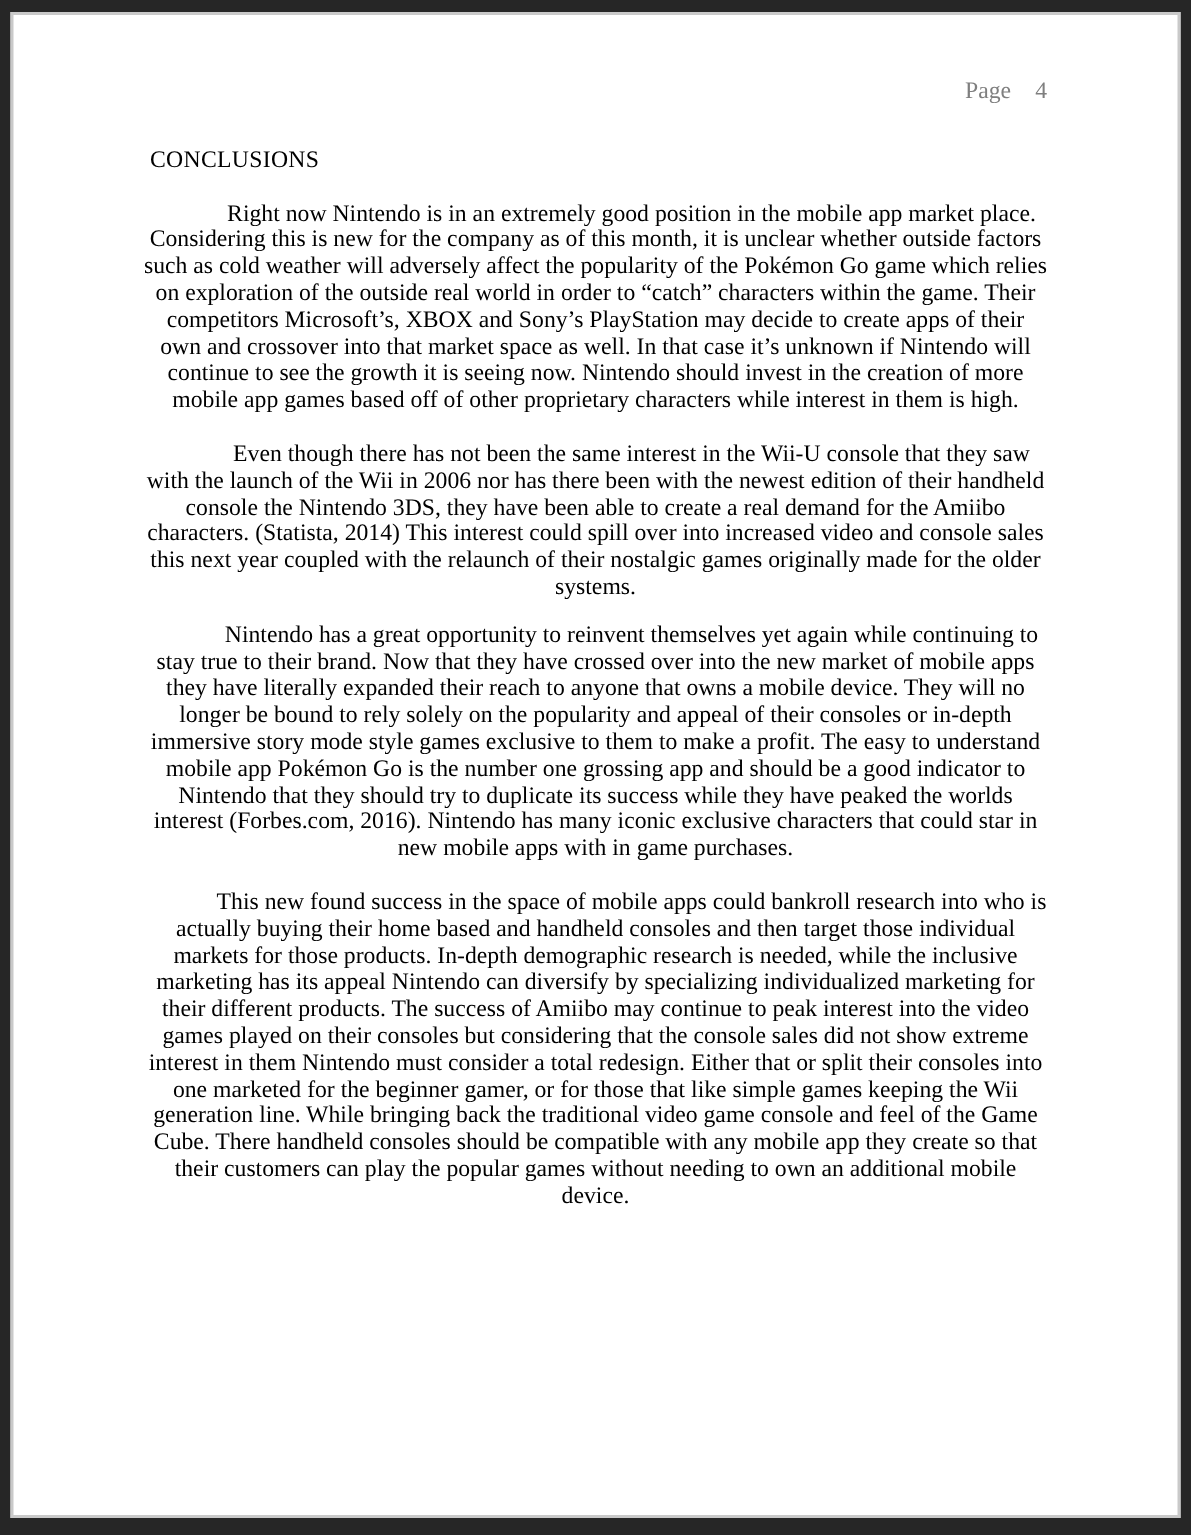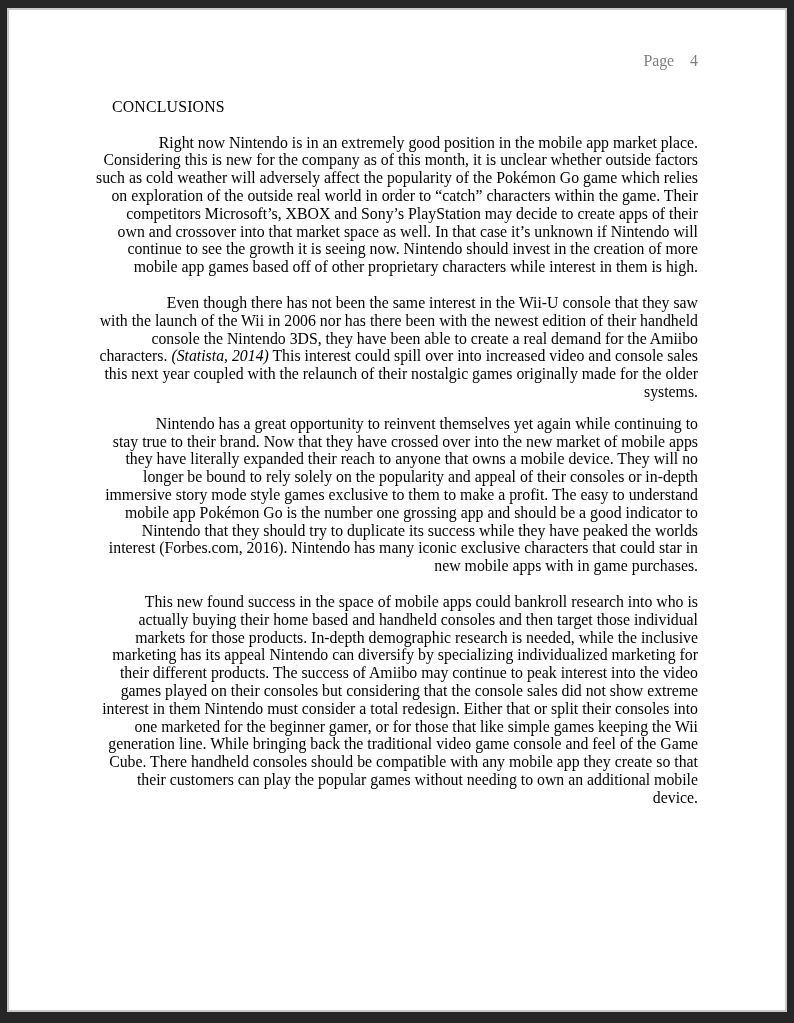--- a/index.html
+++ b/index.html
@@ -25,30 +25,30 @@
     text-align: right;
     color: #7f7f7f;
     margin: 0 0 28px 0;
   }
   .page-num { display: inline-block; margin-left: 16px; }
   h2.section-heading {
     font-size: inherit;
     font-weight: normal;
     line-height: inherit;
     letter-spacing: 0.2px;
-    margin: 0 0 18px 16px;
+    margin: 0 0 18px 4px;
   }
   p.body-paragraph {
     margin: 0 0 18px 0;
     text-indent: 48px;
-    text-align: right;
+    text-align: center;
   }
   p.body-paragraph:last-child { margin-bottom: 0; }
   .section-recommendations { margin-top: 14px; }
-  .run-italic { font-style: italic; }
+  .run-italic { }
 </style>
 </head>
 <body>
 
 <div class="paper">
 
   <div class="page-header">
     <span>Page</span><span class="page-num">4</span>
   </div>
 

